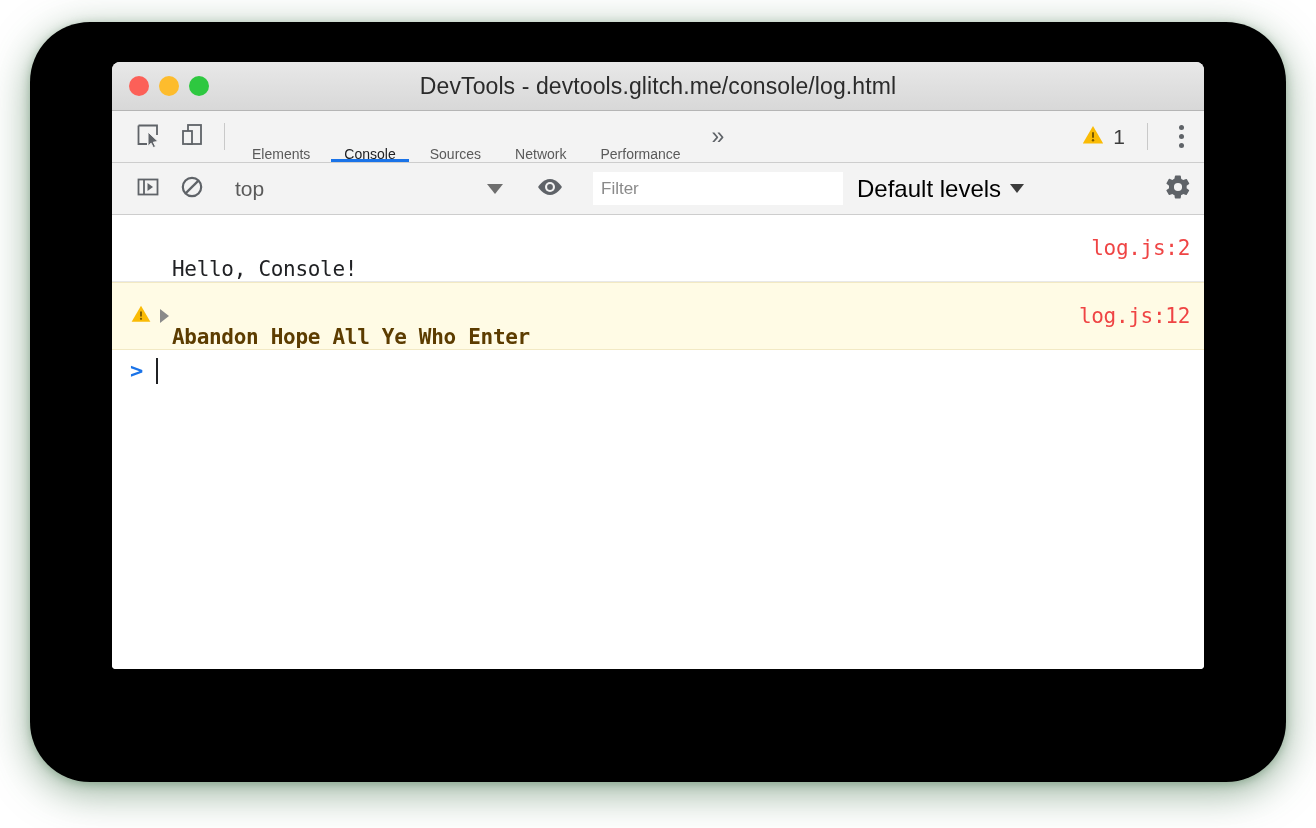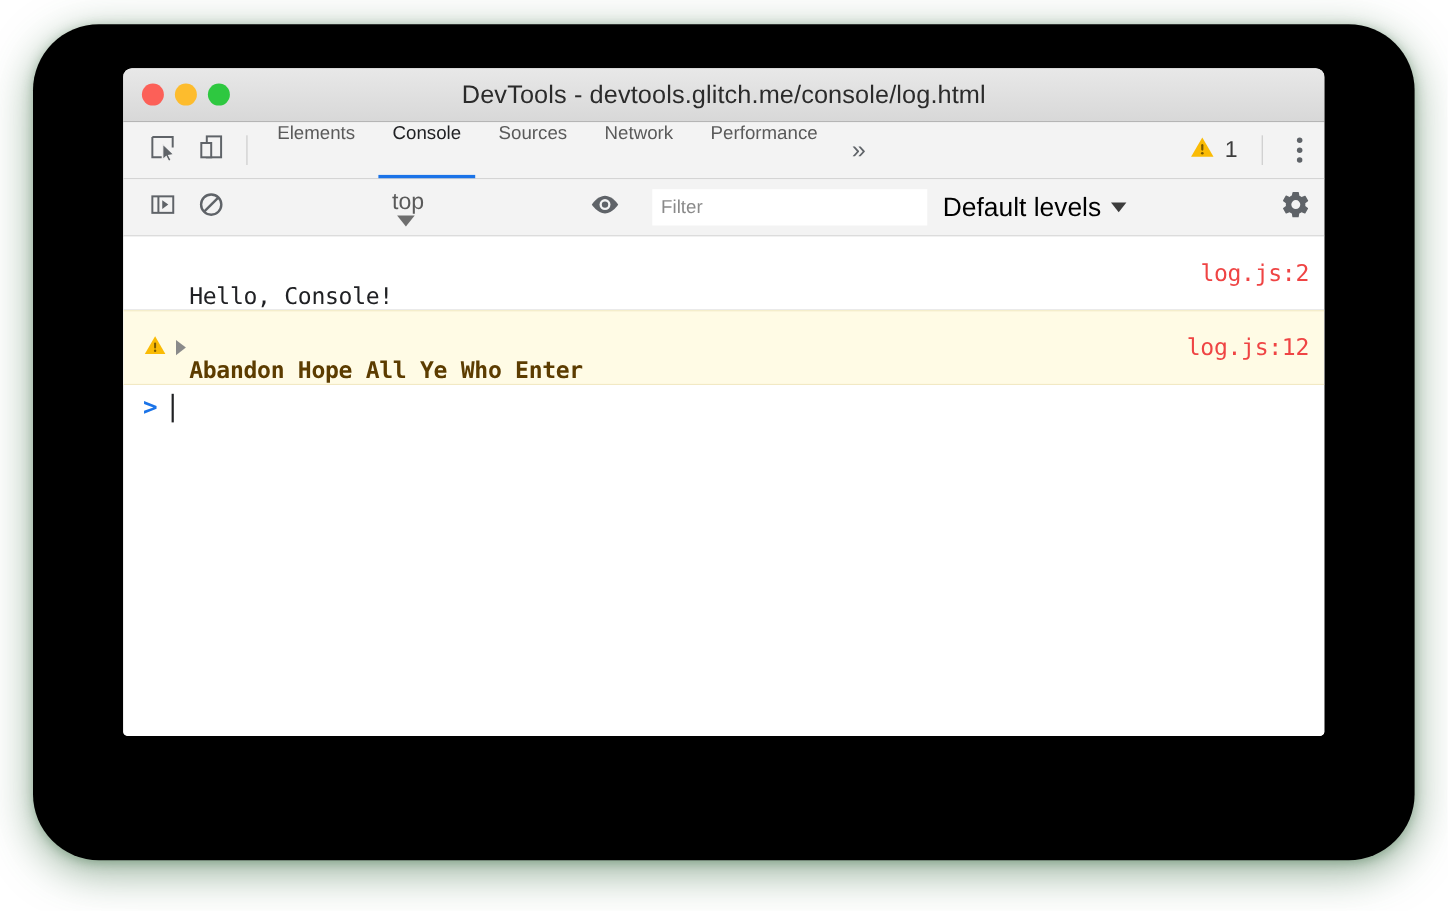--- a/index.html
+++ b/index.html
@@ -105,23 +105,23 @@
     cursor: pointer;
   }
   .vsep {
     width: 1px;
     background: #c9c9c9;
     margin: 12px 10px;
     flex: 0 0 1px;
   }
   .tab {
     display: flex;
-    align-items: flex-start;
+    align-items: flex-end;
     padding: 0 17px;
-    font-size: 17px;
+    font-size: 14px;
     color: #5a5a5a;
     position: relative;
     cursor: pointer;
     white-space: nowrap;
   }
   .tab.active {
     color: #202124;
   }
   .tab.active::after {
     content: "";
@@ -179,21 +179,20 @@
     align-items: center;
     padding-left: 14px;
     box-sizing: border-box;
   }
   #context-selector {
     display: flex;
     align-items: center;
     width: 272px;
     height: 34px;
     cursor: pointer;
-    flex-direction: column;
   }
   #context-label {
     font-size: 21px;
     color: #5a5a5a;
     flex: 1 1 auto;
   }
   .caret-down {
     width: 0; height: 0;
     border-left: 8px solid transparent;
     border-right: 8px solid transparent;

